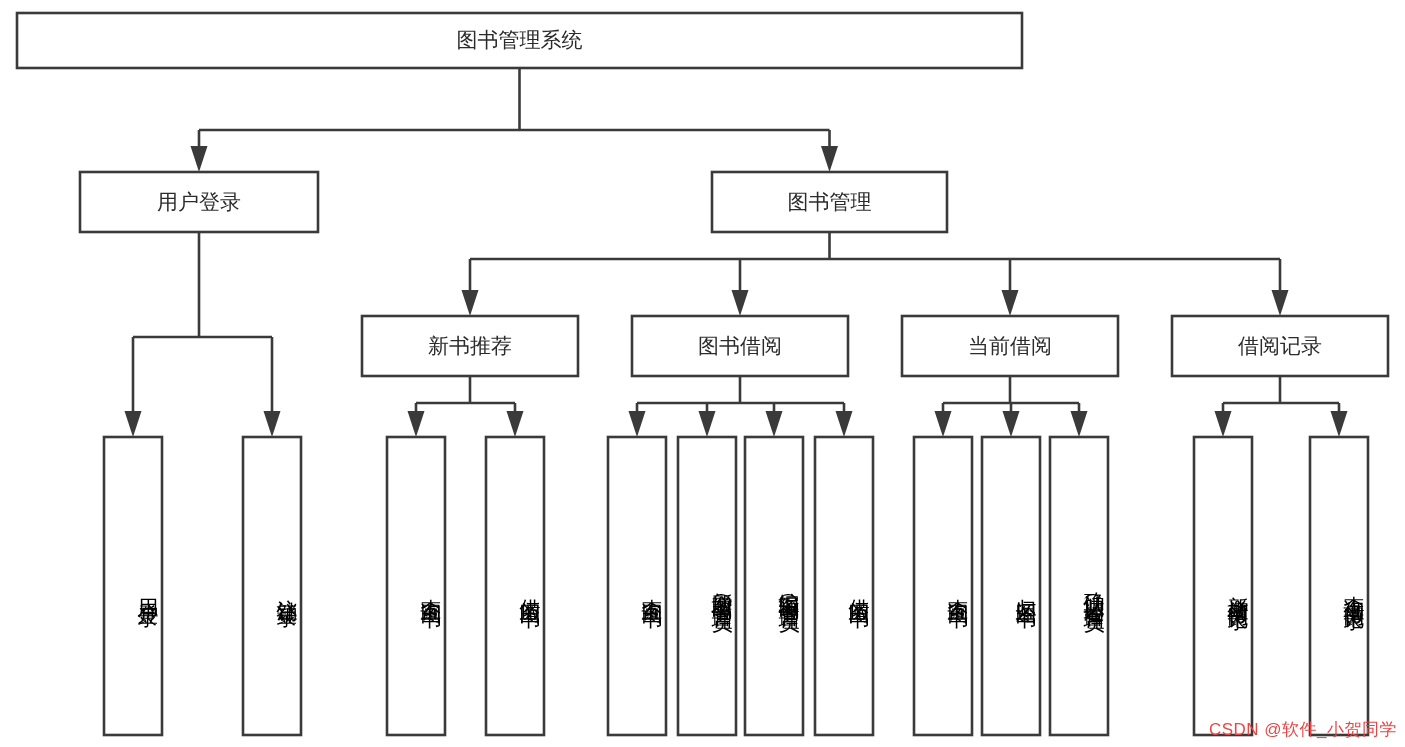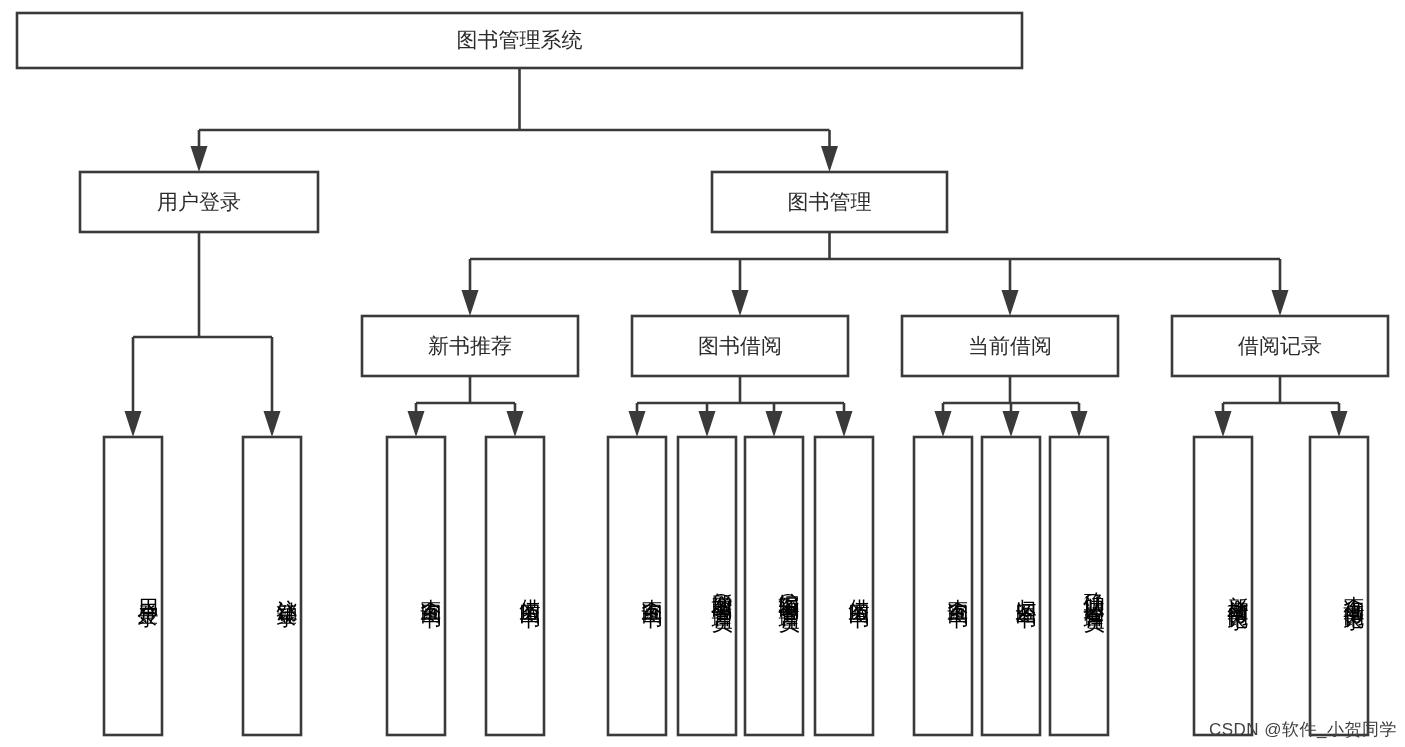--- a/index.html
+++ b/index.html
@@ -68,21 +68,21 @@
   .arrow-head {
     fill: #3a3a3a;
     stroke: none;
   }
   .watermark {
     position: absolute;
     right: 8px;
     bottom: 6px;
     font-family: "Liberation Sans", "DejaVu Sans", sans-serif;
     font-size: 17px;
-    color: #404040;
+    color: #ef4444;
     letter-spacing: 0.5px;
     white-space: nowrap;
     pointer-events: none;
   }
 </style>
 </head>
 <body>
 
 <svg id="diagram" viewBox="0 0 1405 747" xmlns="http://www.w3.org/2000/svg">
   <g id="connectors">

